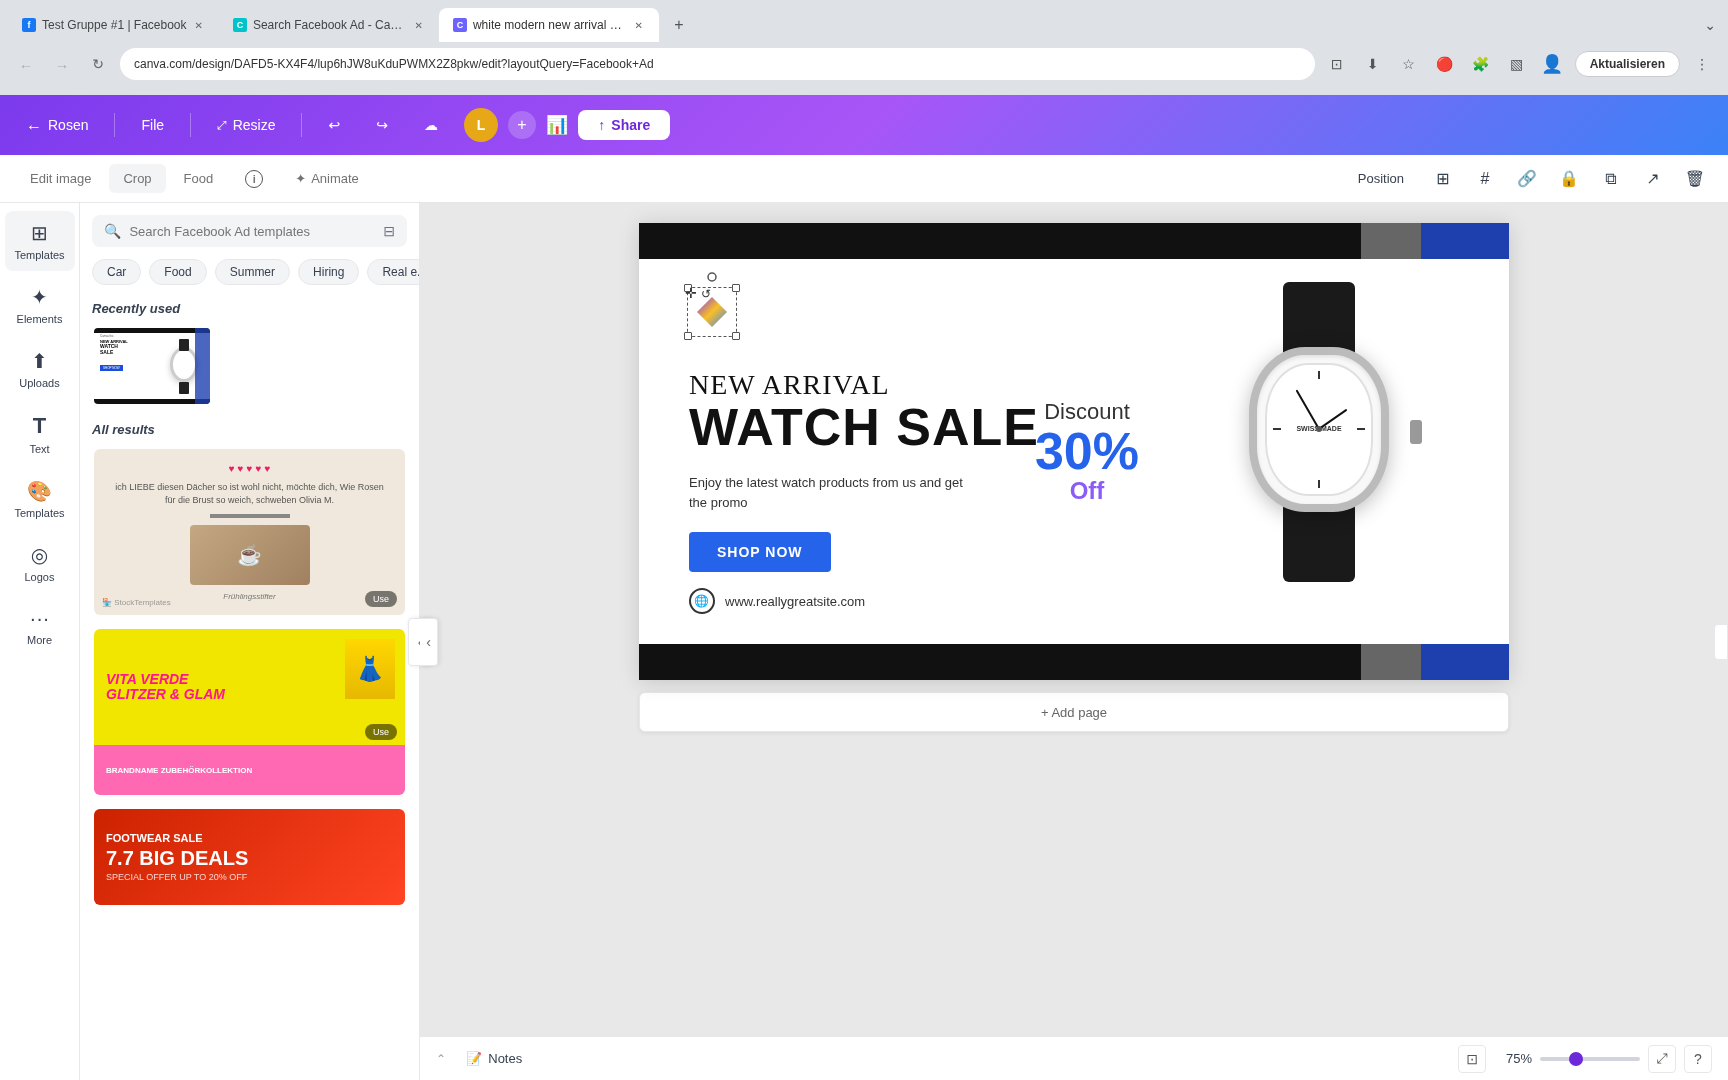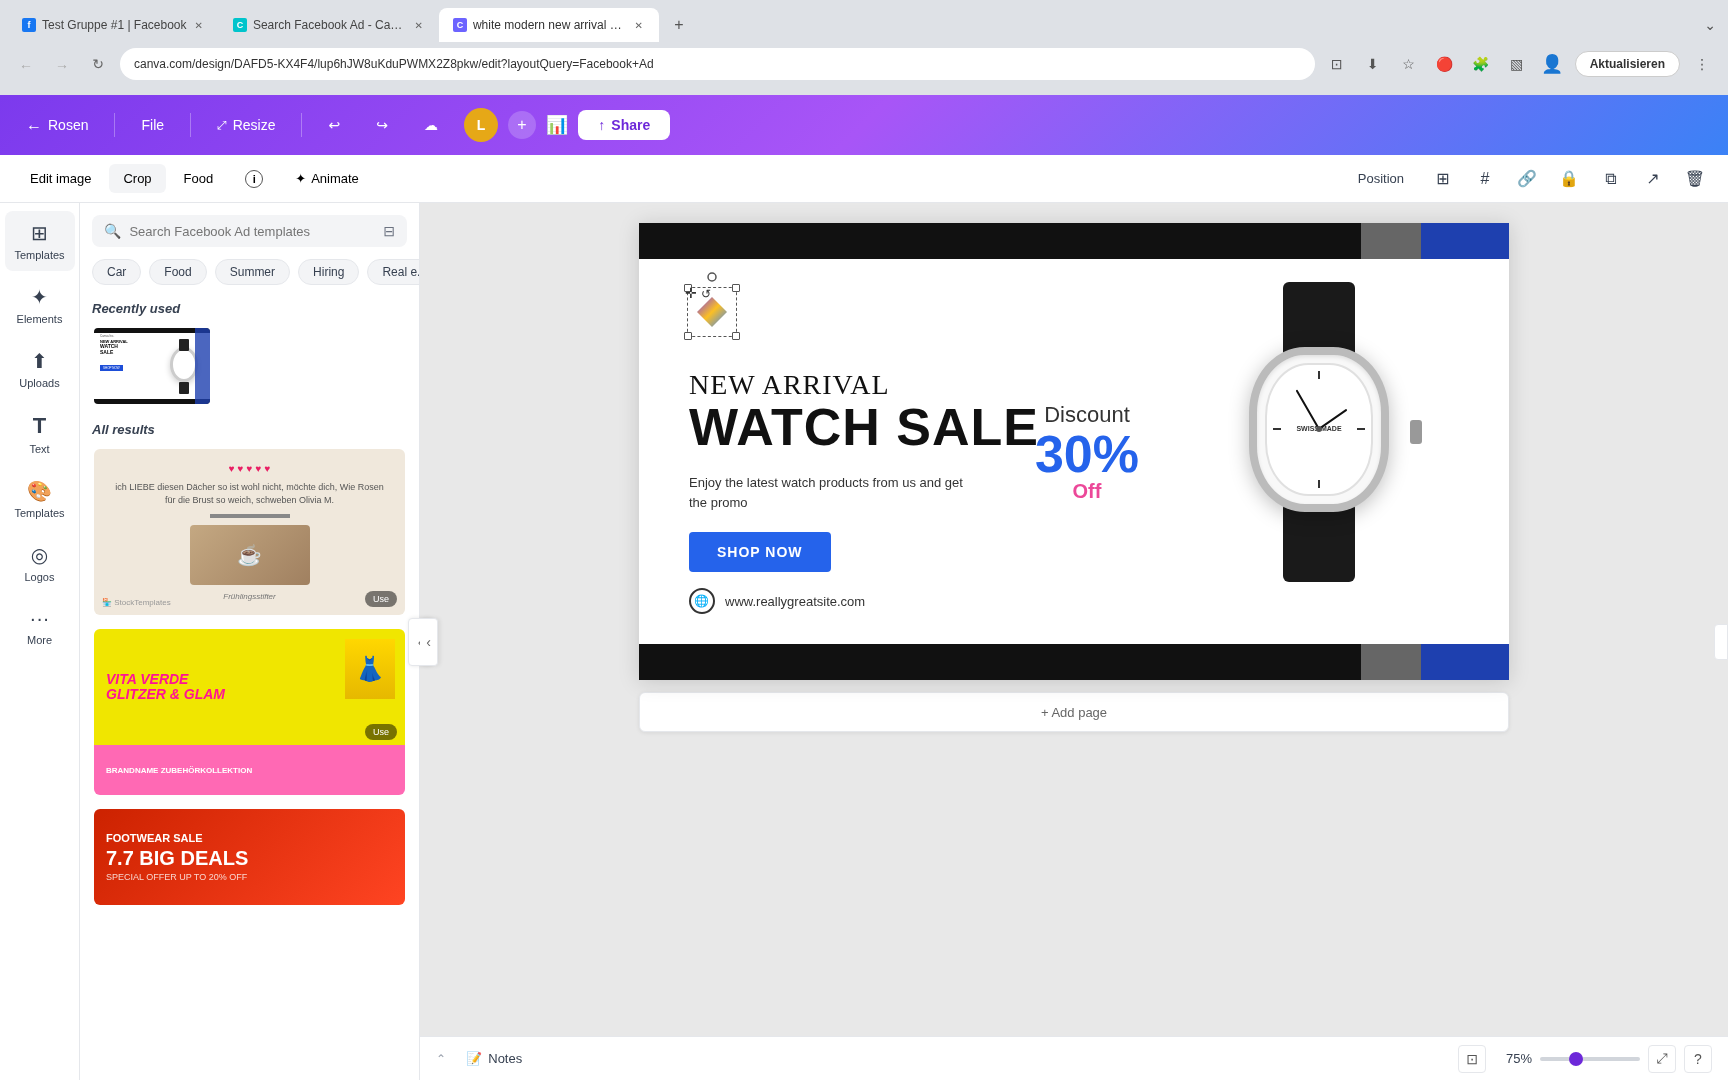--- a/index.html
+++ b/index.html
@@ -35,21 +35,21 @@
     .resize-icon { font-size: 12px; }
     .doc-title { flex: 1; text-align: center; color: #fff; font-size: 14px; }
     .toolbar-right { display: flex; align-items: center; gap: 10px; }
     .user-avatar { width: 34px; height: 34px; background: #e6a817; border-radius: 50%; display: flex; align-items: center; justify-content: center; color: #fff; font-weight: 700; font-size: 14px; cursor: pointer; }
     .plus-btn { width: 28px; height: 28px; background: rgba(255,255,255,0.2); border-radius: 50%; display: flex; align-items: center; justify-content: center; color: #fff; cursor: pointer; font-size: 16px; }
     .chart-btn { color: #fff; font-size: 18px; cursor: pointer; }
     .share-btn { background: #fff; color: #6d28d9; font-weight: 700; font-size: 14px; padding: 7px 20px; border-radius: 8px; cursor: pointer; display: flex; align-items: center; gap: 6px; }
 
     
     .edit-toolbar { height: 48px; background: #fff; border-bottom: 1px solid #e5e7eb; display: flex; align-items: center; padding: 0 16px; gap: 4px; flex-shrink: 0; }
-    .edit-btn { padding: 7px 14px; font-size: 13px; font-weight: 500; cursor: pointer; border-radius: 6px; color: #000000; display: flex; align-items: center; gap: 5px; }
+    .edit-btn { padding: 7px 14px; font-size: 13px; font-weight: 500; cursor: pointer; border-radius: 6px; color: #737373; display: flex; align-items: center; gap: 5px; }
     .edit-btn.active { background: #f3f4f6; }
     .edit-toolbar-spacer { flex: 1; }
     .edit-toolbar-right { display: flex; align-items: center; gap: 8px; }
     .edit-icon-btn { width: 34px; height: 34px; display: flex; align-items: center; justify-content: center; cursor: pointer; border-radius: 6px; color: #374151; font-size: 16px; }
     .position-btn { padding: 7px 14px; font-size: 13px; font-weight: 500; cursor: pointer; border-radius: 6px; color: #374151; }
 
     
     .main-content { display: flex; flex: 1; overflow: hidden; }
 
     
@@ -112,21 +112,21 @@
     .ad-shop-btn { display: inline-block; background: #2563eb; color: #fff; font-size: 14px; font-weight: 700; padding: 12px 28px; border-radius: 4px; margin-top: 20px; cursor: pointer; letter-spacing: 1px; }
     .ad-website { display: flex; align-items: center; gap: 10px; margin-top: 16px; font-size: 13px; color: #333; }
     .globe-icon { width: 26px; height: 26px; border-radius: 50%; border: 2px solid #333; display: flex; align-items: center; justify-content: center; font-size: 12px; }
 
     .ad-watch-image { position: absolute; right: 20px; top: 10px; bottom: 10px; width: 340px; display: flex; align-items: center; justify-content: center; }
     .watch-img-placeholder { width: 300px; height: 340px; position: relative; }
 
     .ad-discount { position: absolute; right: 370px; top: 50%; transform: translateY(-50%); text-align: center; }
     .discount-label { font-size: 22px; color: #333; font-weight: 400; }
     .discount-percent { font-size: 52px; font-weight: 700; color: #2563eb; line-height: 1; }
-    .discount-off { font-size: 20px; font-weight: 600; color: #ec4899; }
+    .discount-off { font-size: 24px; font-weight: 600; color: #8b5cf6; }
 
     
     .add-page-btn { width: 870px; height: 40px; background: #fff; border: 1px solid #e5e7eb; border-radius: 6px; display: flex; align-items: center; justify-content: center; cursor: pointer; font-size: 13px; color: #666; box-shadow: 0 1px 4px rgba(0,0,0,0.08); }
 
     
     .notes-bar { height: 44px; background: #fff; border-top: 1px solid #e5e7eb; display: flex; align-items: center; padding: 0 16px; gap: 10px; flex-shrink: 0; }
     .notes-btn { display: flex; align-items: center; gap: 6px; font-size: 13px; color: #374151; cursor: pointer; padding: 6px 10px; border-radius: 6px; }
     .notes-spacer { flex: 1; }
     .zoom-controls { display: flex; align-items: center; gap: 8px; }
     .zoom-label { font-size: 13px; color: #374151; font-weight: 500; min-width: 38px; text-align: right; }

